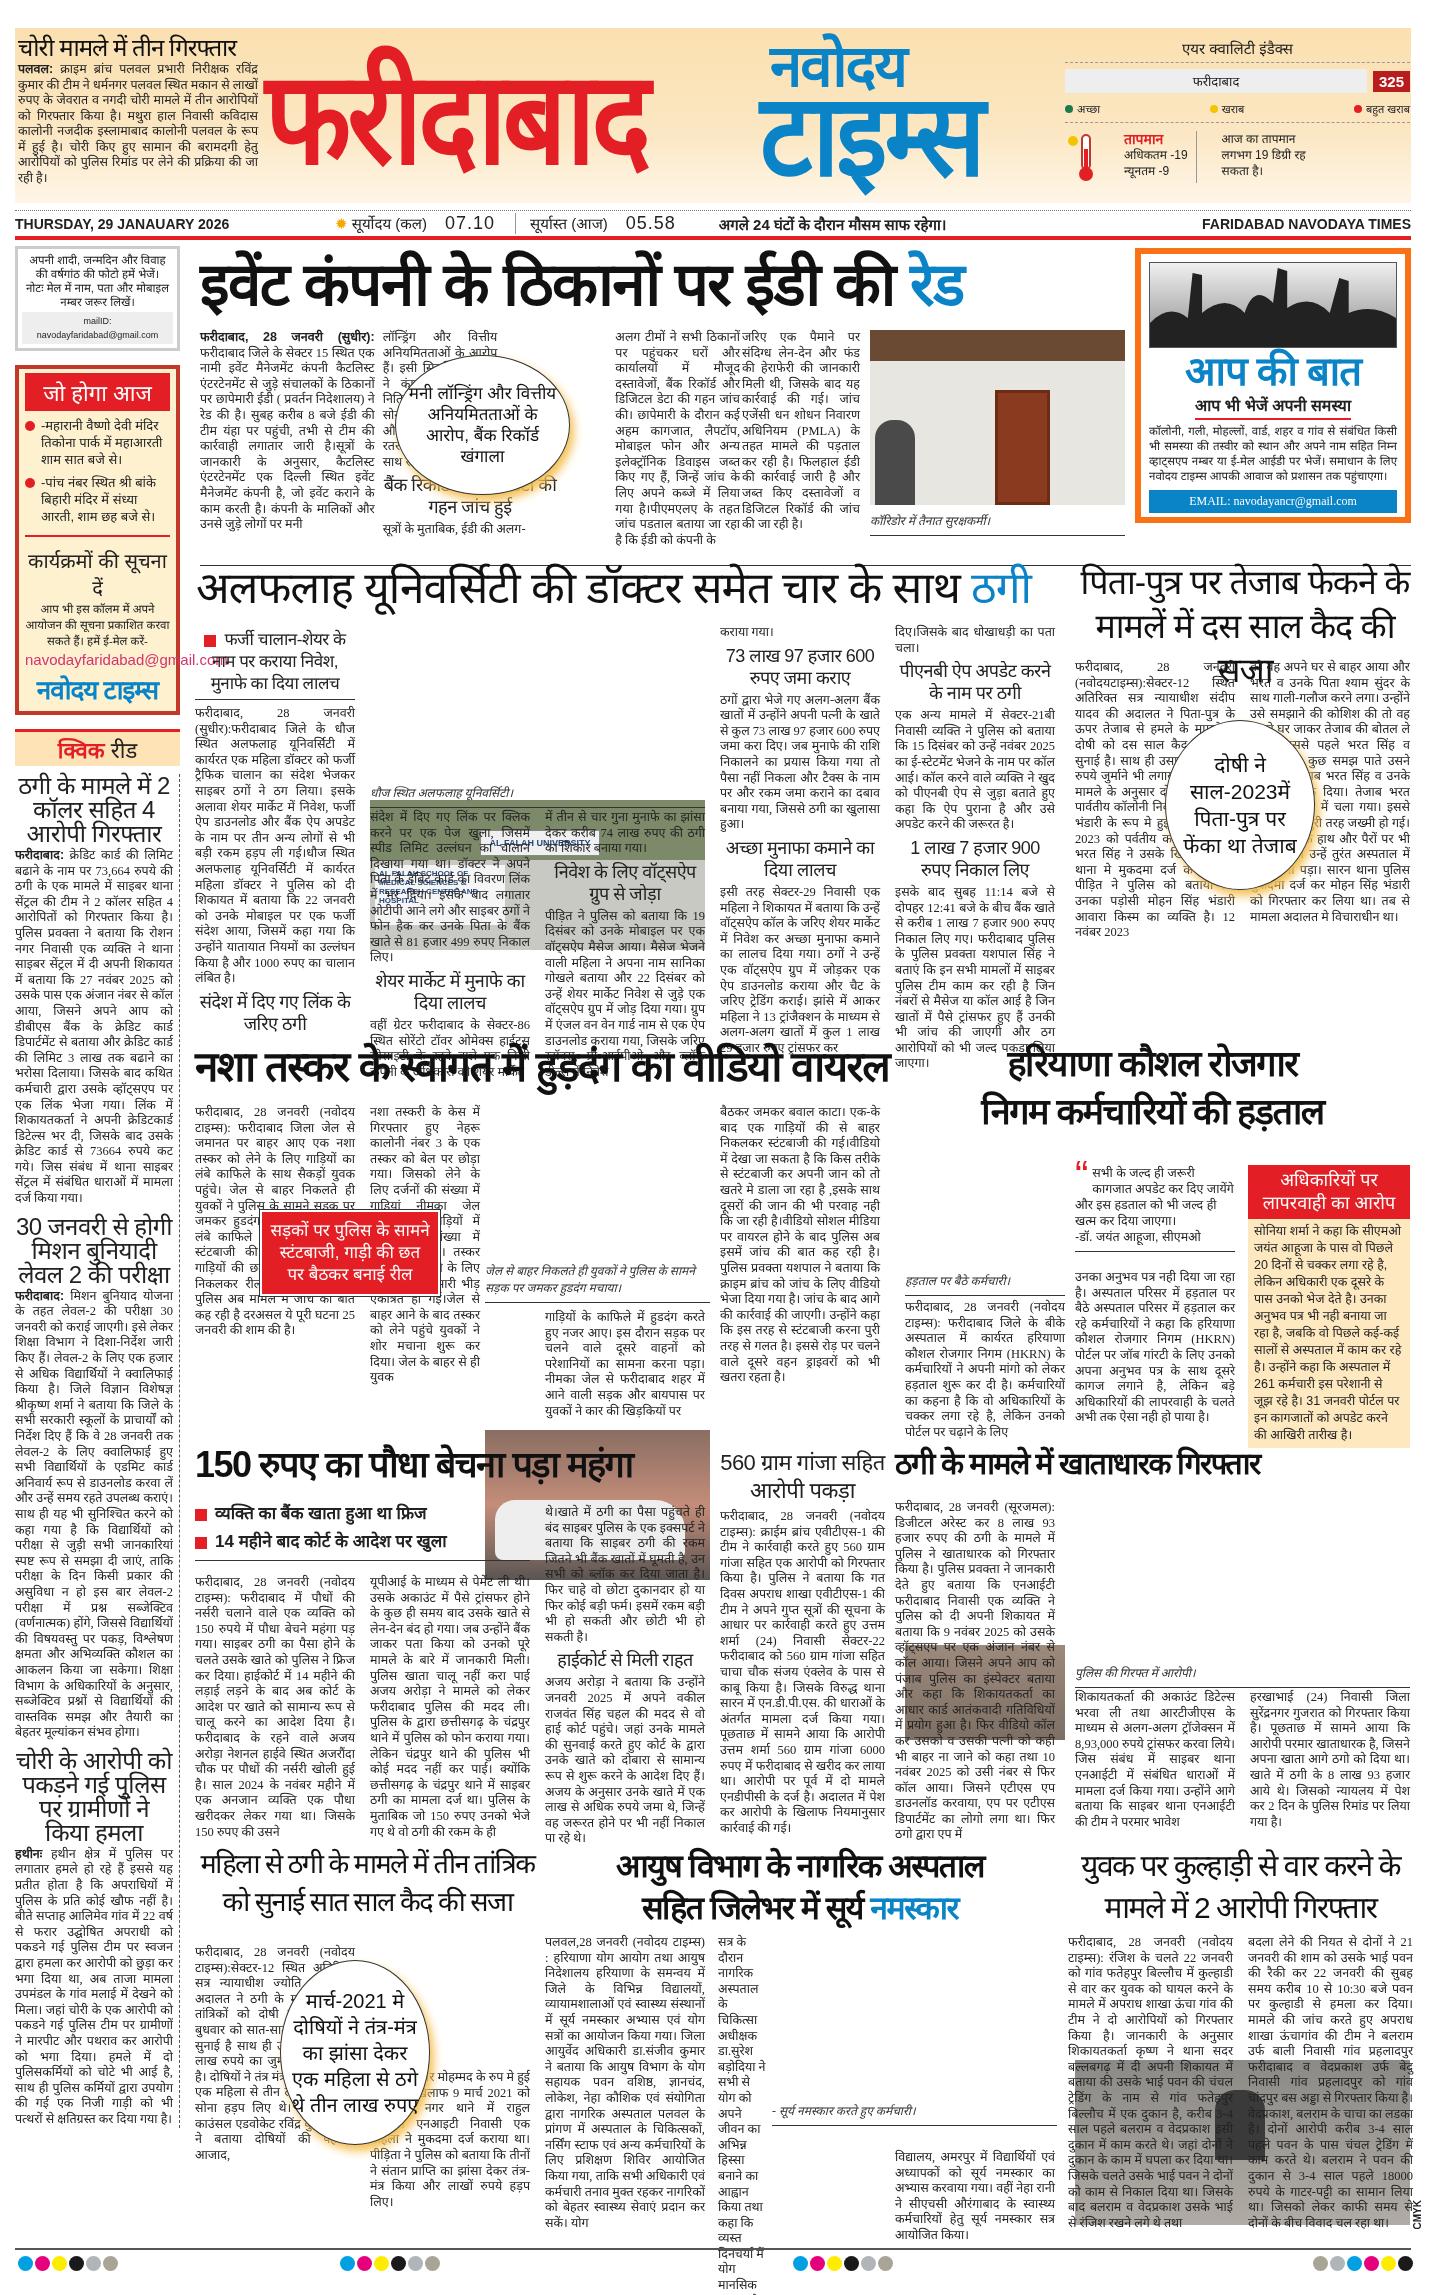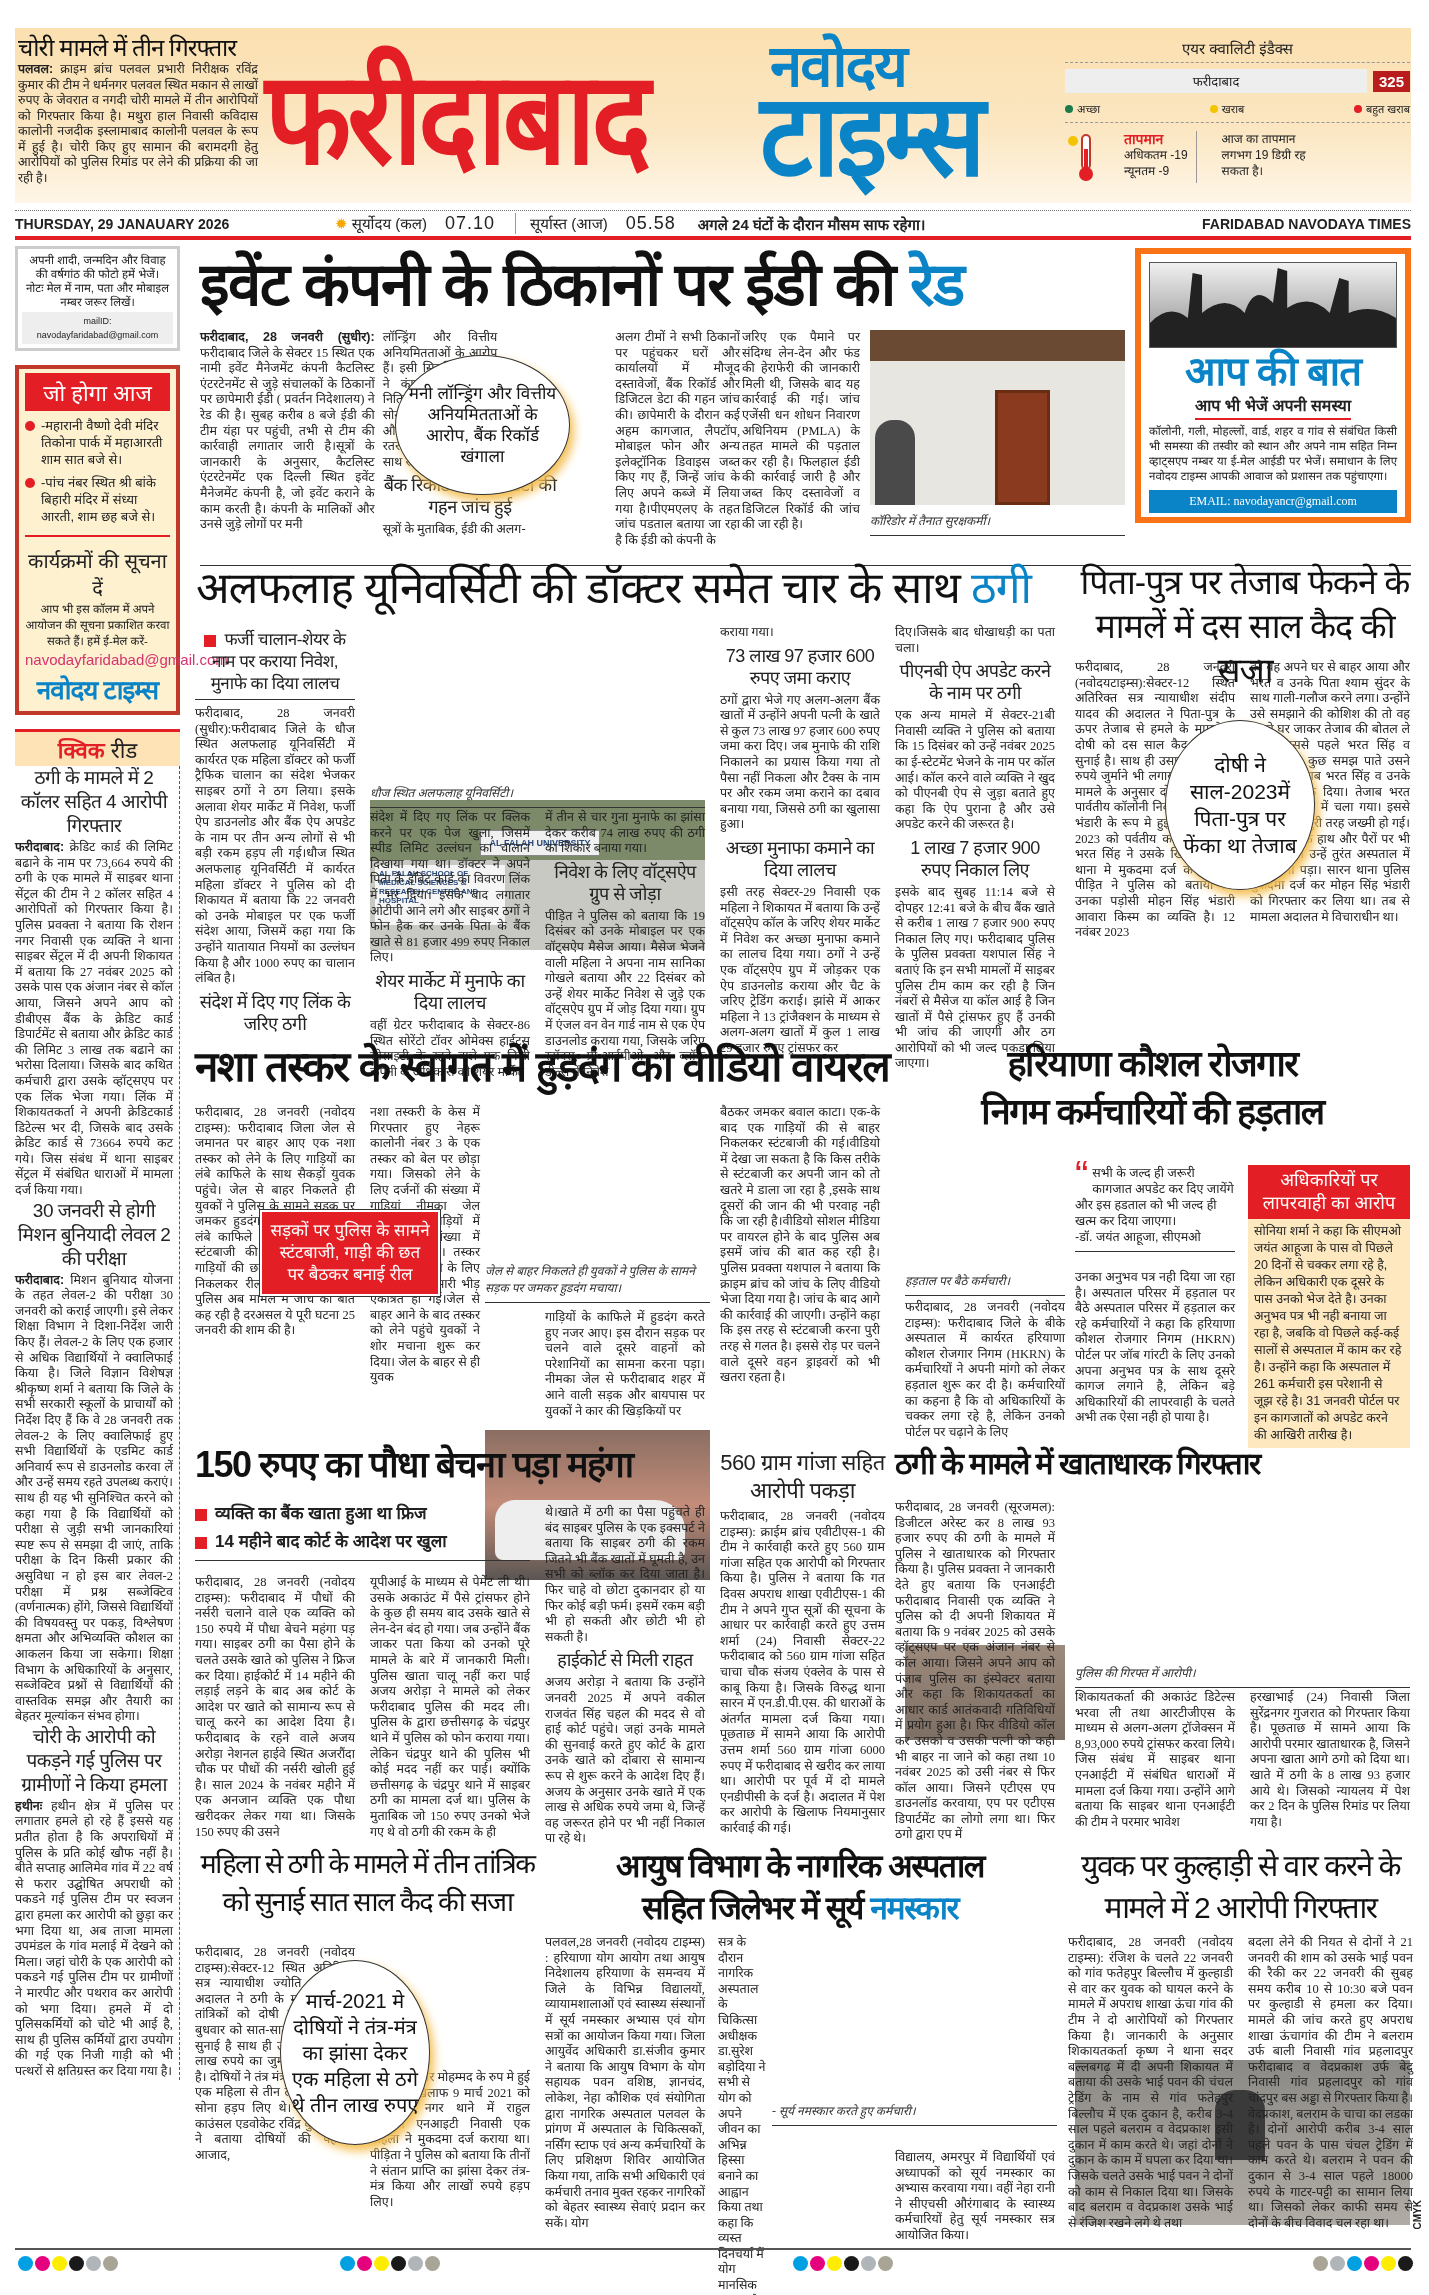--- a/index.html
+++ b/index.html
@@ -22,39 +22,39 @@
 #aqi .val{background:#b91c1c;color:#fff;font-family:"Liberation Sans",sans-serif;font-weight:bold;font-size:15px;padding:2px 6px}
 #aqi .legend{display:flex;justify-content:space-between;font-family:"Liberation Sans",sans-serif;font-size:11px;margin:8px 0;padding-bottom:6px;border-bottom:1px dashed #999}
 #aqi .dot{display:inline-block;width:8px;height:8px;border-radius:50%;margin-right:4px}
 #aqi .temp{display:flex;gap:25px;font-family:"Liberation Sans",sans-serif;font-size:12px;line-height:16px}
 #aqi .temp .lbl{color:#e31e24;font-weight:bold;font-size:14px}
 
 #datebar{left:15px;top:210px;width:1396px;height:30px;border-top:1px dotted #777;border-bottom:4px solid #e31e24;display:flex;align-items:center;font-family:"Liberation Sans",sans-serif}
 #datebar .date{font-weight:bold;font-size:14px;width:300px}
 #datebar .sun{font-size:15px;margin-left:20px}
 #datebar .sun .t{font-size:18px;margin-left:18px;letter-spacing:1px}
-#datebar .weather{font-size:15px;margin-left:22px;font-weight:bold}
+#datebar .weather{font-size:15px;margin-left:43px;font-weight:bold}
 #datebar .brand{margin-left:auto;font-weight:bold;font-size:14px}
 
 #leftcol{left:15px;top:246px;width:165px}
 .box-grey{border:3px solid #ccc;padding:4px;background:#fff;text-align:center;font-family:"Liberation Sans",sans-serif;font-size:11.5px;line-height:14px}
 .box-grey .mail{background:#eee;font-size:9px;margin-top:3px;padding:2px 0}
 .box-event{border:4px solid #c0392b;background:#fdf1d0;margin-top:14px;padding:4px 6px;font-family:"Liberation Sans",sans-serif}
 .box-event h3{background:#e31e24;color:#fff;text-align:center;font-size:22px;font-weight:normal;padding:4px 0;margin-bottom:6px}
 .box-event li{list-style:none;position:relative;padding-left:16px;font-size:13px;line-height:17px;margin-bottom:6px}
 .box-event li::before{content:"";position:absolute;left:0;top:4px;width:10px;height:10px;border-radius:50%;background:#e31e24}
 .box-event hr{border:none;border-top:2px solid #e31e24;margin:10px 0}
 .box-event h4{text-align:center;font-size:20px;font-weight:normal}
 .box-event p{text-align:center;font-size:11.5px;line-height:16px}
 .box-event .email{color:#d6336c;text-align:center;font-size:15px;line-height:22px}
 .box-event .brandmini{color:#0a84c7;text-align:center;font-weight:bold;font-size:26px;letter-spacing:-1px}
 .quick{margin-top:14px;background:#fde3b5;border-top:3px solid #e31e24;text-align:center;font-size:22px;font-family:"Liberation Sans",sans-serif;padding:2px 0}
 .quick .r{color:#e31e24;font-weight:bold}
 .qcol{border-right:1px dashed #555;padding-right:6px}
-.qh{font-family:"Liberation Sans",sans-serif;font-size:19px;text-align:center;line-height:24px;margin:0 0 2px;letter-spacing:-.5px}
+.qh{font-family:"Liberation Sans",sans-serif;font-size:24px;text-align:center;line-height:24px;margin:8px 0 2px;letter-spacing:-.5px}
 .body{font-size:12.5px;line-height:15.6px;text-align:justify;color:#222}
 .body b{font-family:"Liberation Sans",sans-serif}
 
 .hl{font-family:"Liberation Sans",sans-serif;font-weight:bold;color:#111;letter-spacing:-1.5px;white-space:nowrap}
 .hl .blue{color:#0a84c7}
 .hl2{font-family:"Liberation Sans",sans-serif;color:#111;letter-spacing:-1px}
 .cols{display:flex;gap:8px}
 .cols>div{flex:1}
 .subh{font-family:"Liberation Sans",sans-serif;font-size:18px;text-align:center;line-height:22px;margin:4px 0;letter-spacing:-.5px}
 .photo{background:#8a8f88;position:relative;overflow:hidden}

